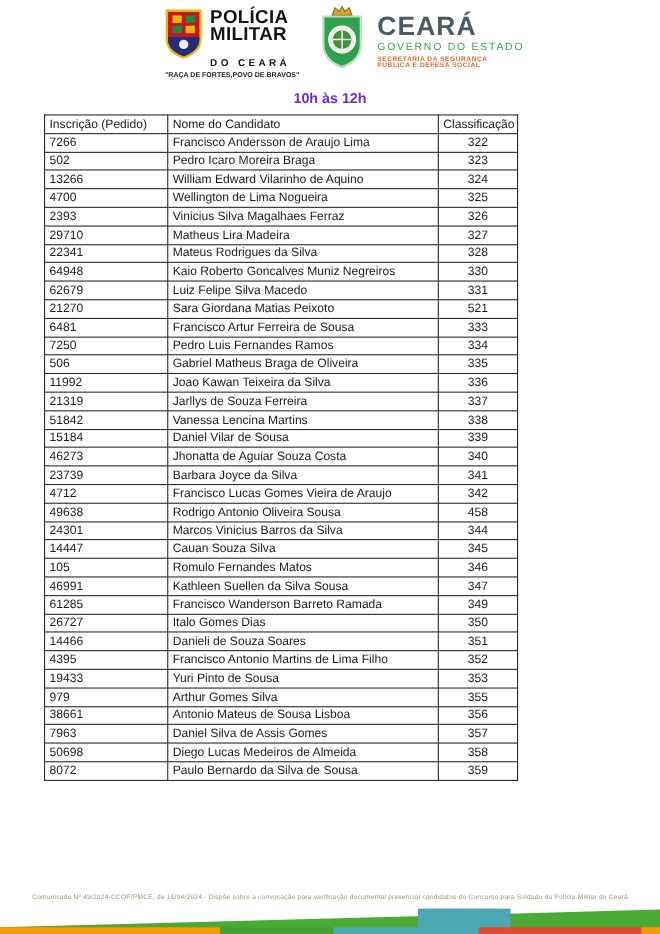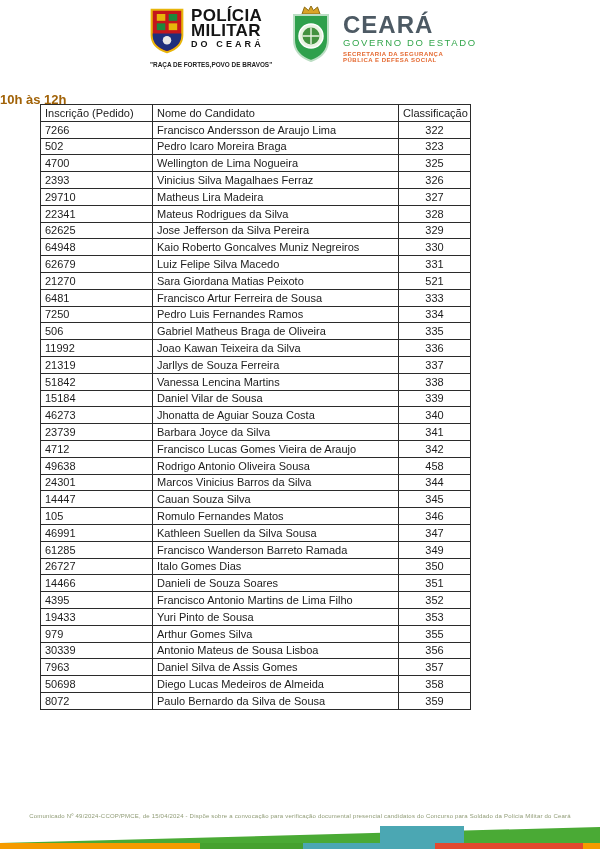--- a/index.html
+++ b/index.html
@@ -8,32 +8,32 @@
     position:relative; width:600px; height:849px; margin:0 auto;
     background:#ffffff; overflow:hidden;
     font-family:"Liberation Sans", sans-serif; color:#1c1c1c;
   }
 
   
   .pm-logo { position:absolute; left:150px; top:8px; width:122px; }
   .pm-shield { float:left; }
   .pm-text { margin-left:41px; }
   .pm-line1, .pm-line2 { font-size:17px; font-weight:800; line-height:15px; letter-spacing:0.3px; color:#141414; }
-  .pm-line3 { font-size:9px; font-weight:700; letter-spacing:3.1px; margin-top:1px; color:#141414; }
+  .pm-line3 { font-size:9px; font-weight:700; letter-spacing:3.1px; margin-top:14px; color:#141414; }
   .pm-motto { clear:both; padding-top:3px; font-size:6.4px; font-weight:700; white-space:nowrap; color:#222; }
 
   .ceara-logo { position:absolute; left:286px; top:4px; display:flex; align-items:center; }
   .ceara-text { margin-left:7px; padding-top:6px; }
   .ceara-title { font-size:24px; font-weight:800; line-height:22px; letter-spacing:1px; color:#4d5a64; }
   .ceara-subtitle { font-size:9.5px; font-weight:400; letter-spacing:1.6px; color:#33a64c; margin-top:1px; }
   .ceara-secr1 { font-size:6px; font-weight:700; letter-spacing:0.5px; color:#e4672e; margin-top:3px; }
   .ceara-secr2 { font-size:6px; font-weight:700; letter-spacing:0.5px; color:#e4672e; }
 
-  .timeslot { position:absolute; top:92px; left:0; width:100%; text-align:left;
-              font-size:13px; font-weight:700; color:#a16207; }
+  .timeslot { position:absolute; top:82px; left:0; width:100%; text-align:center;
+              font-size:13px; font-weight:700; color:#6d28d9; }
 
   
   table.candidates {
     position:absolute; left:40px; top:104px; width:430px;
     border-collapse:collapse; table-layout:fixed; font-size:11px;
   }
   .candidates th, .candidates td {
     border:1px solid #2b2b2b; padding:0 4px; height:16.8px;
     line-height:12px; font-weight:400; text-align:left;
     white-space:nowrap; overflow:hidden; color:#1c1c1c;
@@ -118,45 +118,45 @@
           <td>7266</td>
           <td>Francisco Andersson de Araujo Lima</td>
           <td>322</td>
         </tr>
         <tr>
           <td>502</td>
           <td>Pedro Icaro Moreira Braga</td>
           <td>323</td>
         </tr>
         <tr>
+          <td>13266</td>
+          <td>William Edward Vilarinho de Aquino</td>
+          <td>324</td>
+        </tr>
+        <tr>
           <td>4700</td>
           <td>Wellington de Lima Nogueira</td>
           <td>325</td>
         </tr>
         <tr>
           <td>2393</td>
           <td>Vinicius Silva Magalhaes Ferraz</td>
           <td>326</td>
         </tr>
         <tr>
           <td>29710</td>
           <td>Matheus Lira Madeira</td>
           <td>327</td>
         </tr>
         <tr>
           <td>22341</td>
           <td>Mateus Rodrigues da Silva</td>
           <td>328</td>
         </tr>
         <tr>
-          <td>62625</td>
-          <td>Jose Jefferson da Silva Pereira</td>
-          <td>329</td>
-        </tr>
-        <tr>
           <td>64948</td>
           <td>Kaio Roberto Goncalves Muniz Negreiros</td>
           <td>330</td>
         </tr>
         <tr>
           <td>62679</td>
           <td>Luiz Felipe Silva Macedo</td>
           <td>331</td>
         </tr>
         <tr>
@@ -263,21 +263,21 @@
           <td>19433</td>
           <td>Yuri Pinto de Sousa</td>
           <td>353</td>
         </tr>
         <tr>
           <td>979</td>
           <td>Arthur Gomes Silva</td>
           <td>355</td>
         </tr>
         <tr>
-          <td>30339</td>
+          <td>38661</td>
           <td>Antonio Mateus de Sousa Lisboa</td>
           <td>356</td>
         </tr>
         <tr>
           <td>7963</td>
           <td>Daniel Silva de Assis Gomes</td>
           <td>357</td>
         </tr>
         <tr>
           <td>50698</td>

